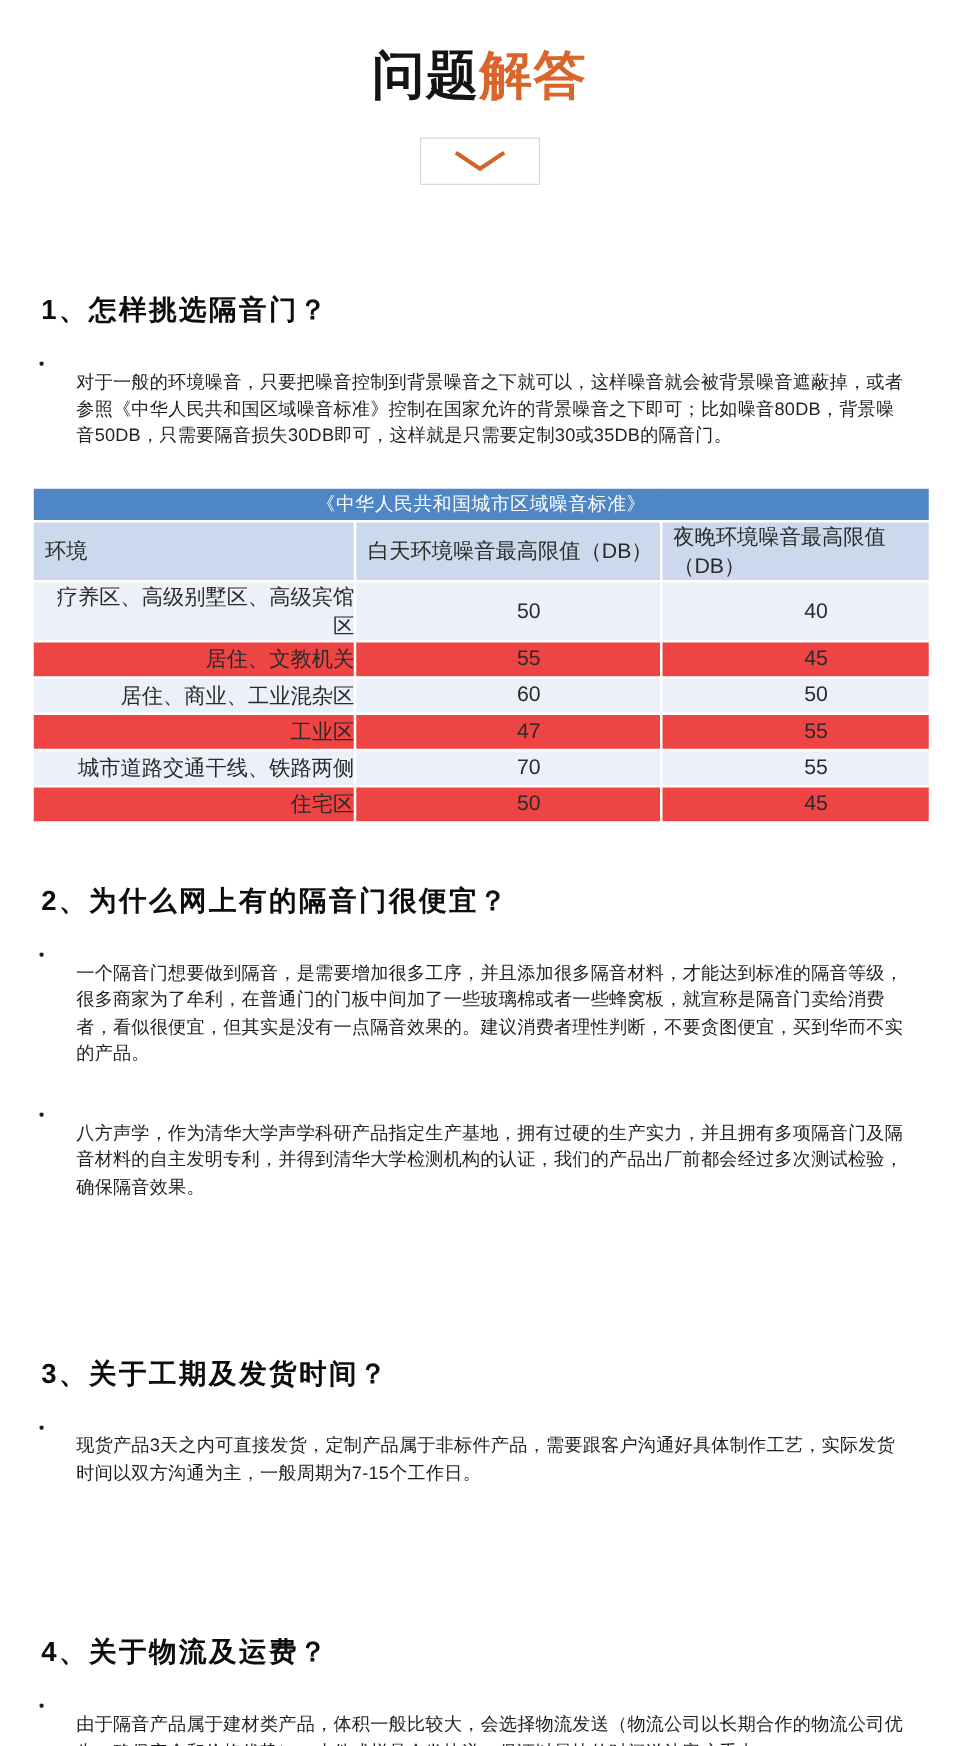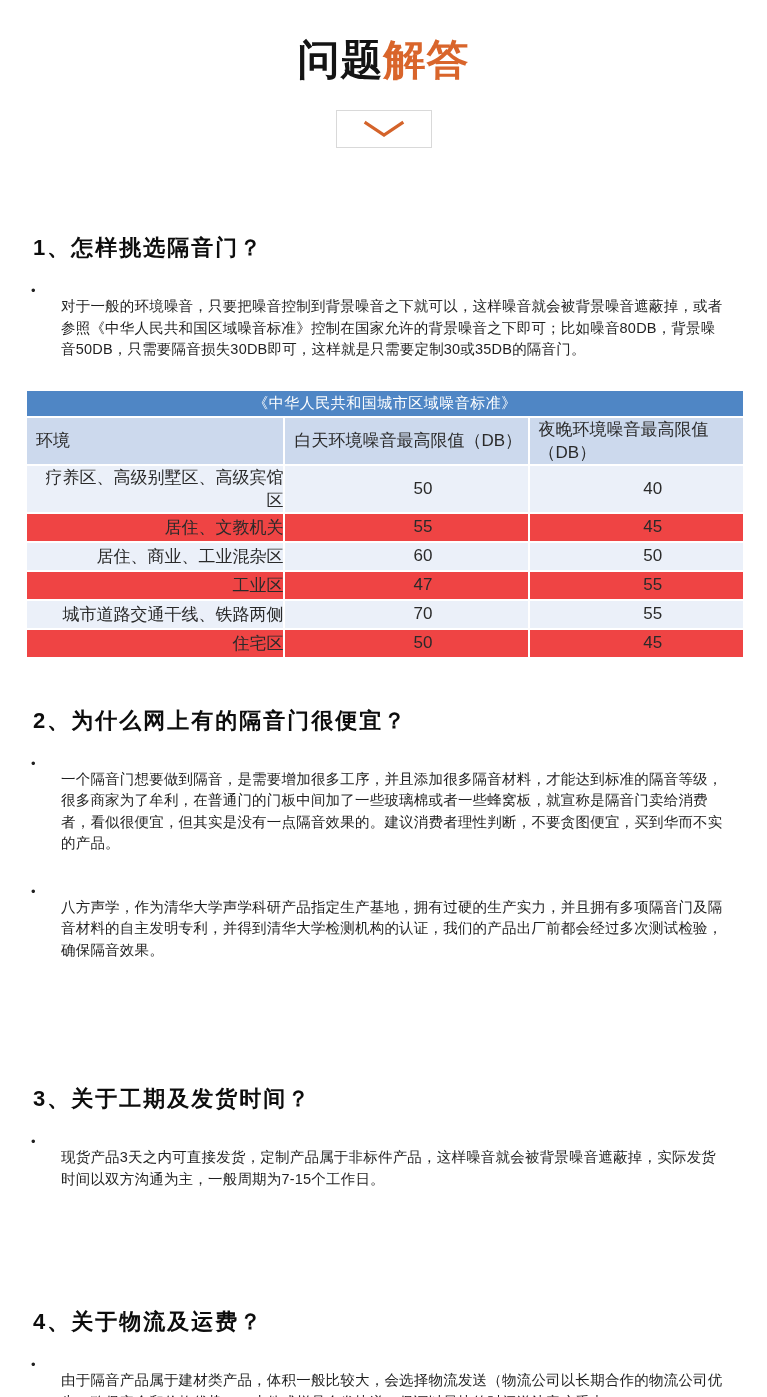--- a/index.html
+++ b/index.html
@@ -201,21 +201,21 @@
     <div class="bullet">
       <span class="dot">•</span>
       <p class="b-text">八方声学，作为清华大学声学科研产品指定生产基地，拥有过硬的生产实力，并且拥有多项隔音门及隔音材料的自主发明专利，并得到清华大学检测机构的认证，我们的产品出厂前都会经过多次测试检验，确保隔音效果。</p>
     </div>
   </section>
 
   <section class="qa-section-3">
     <h2 class="q-heading">3、关于工期及发货时间？</h2>
     <div class="bullet">
       <span class="dot">•</span>
-      <p class="b-text">现货产品3天之内可直接发货，定制产品属于非标件产品，这样噪音就会被背景噪音遮蔽掉，实际发货时间以双方沟通为主，一般周期为7-15个工作日。</p>
+      <p class="b-text">现货产品3天之内可直接发货，定制产品属于非标件产品，需要跟客户沟通好具体制作工艺，实际发货时间以双方沟通为主，一般周期为7-15个工作日。</p>
     </div>
   </section>
 
   <section class="qa-section-4">
     <h2 class="q-heading">4、关于物流及运费？</h2>
     <div class="bullet">
       <span class="dot">•</span>
       <p class="b-text">由于隔音产品属于建材类产品，体积一般比较大，会选择物流发送（物流公司以长期合作的物流公司优先，确保安全和价格优势），小件或样品会发快递，保证以最快的时间送达客户手中。</p>
     </div>
     <div class="bullet">

